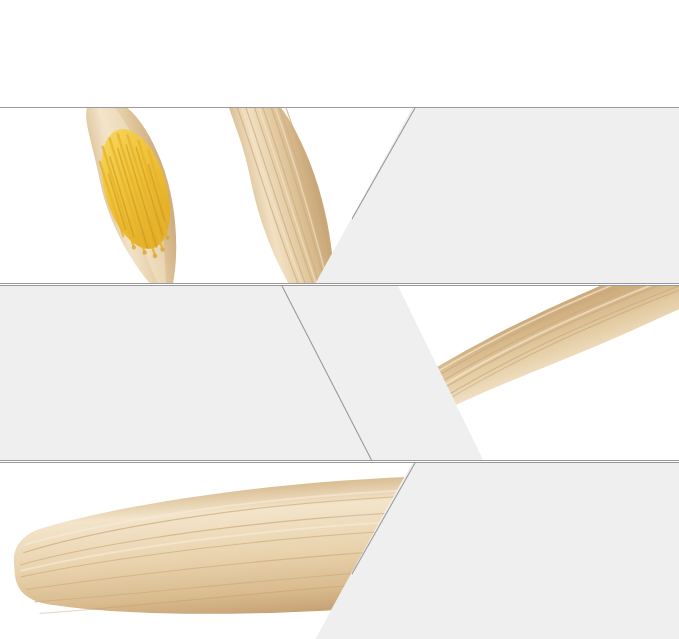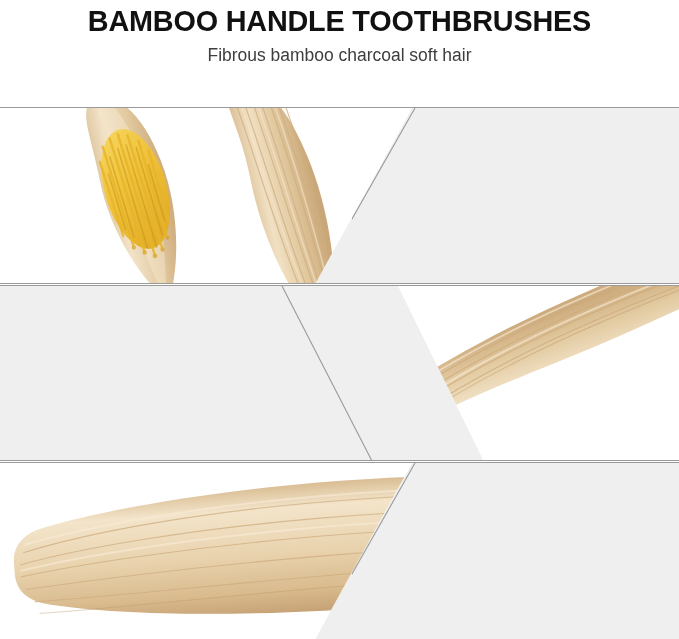--- a/index.html
+++ b/index.html
@@ -119,24 +119,20 @@
 
   
   .art { position: absolute; inset: 0; }
   .art svg { display: block; width: 100%; height: 100%; }
 </style>
 </head>
 <body>
 
 <div class="page">
 
-  <div class="header">
-    <div class="title">BAMBOO HANDLE TOOTHBRUSHES</div>
-    <div class="subtitle">Fibrous bamboo charcoal soft hair</div>
-  </div>
 
   <div class="panel panel-1">
 
     <div class="photo photo-left">
       <div class="art">
         <svg viewBox="0 0 412 177" preserveAspectRatio="none">
           <defs>
             <linearGradient id="bamA" x1="0" y1="0" x2="1" y2="0">
               <stop offset="0%" stop-color="#e6cda6"></stop>
               <stop offset="25%" stop-color="#f3e2c6"></stop>

